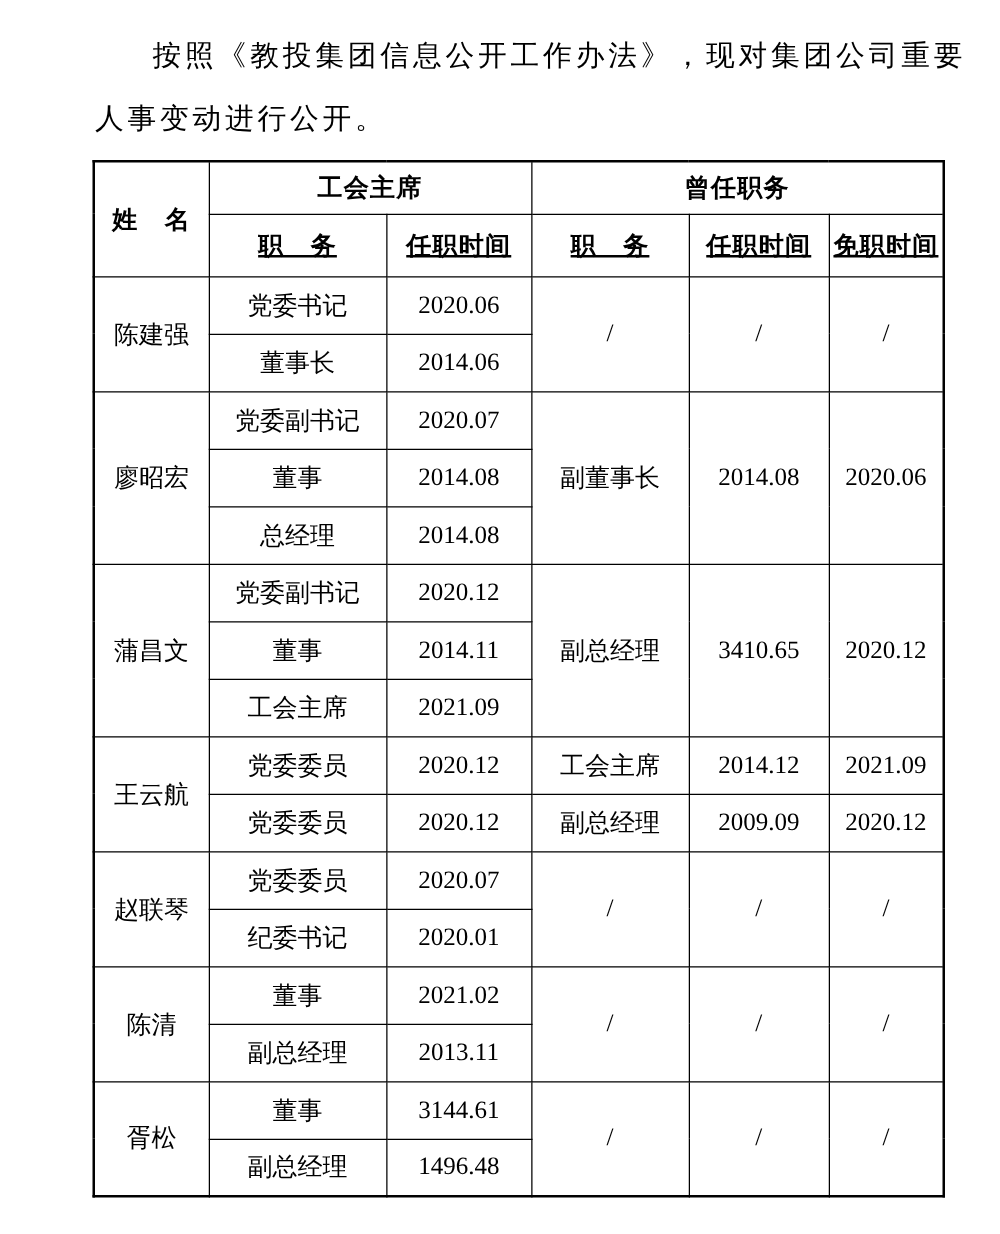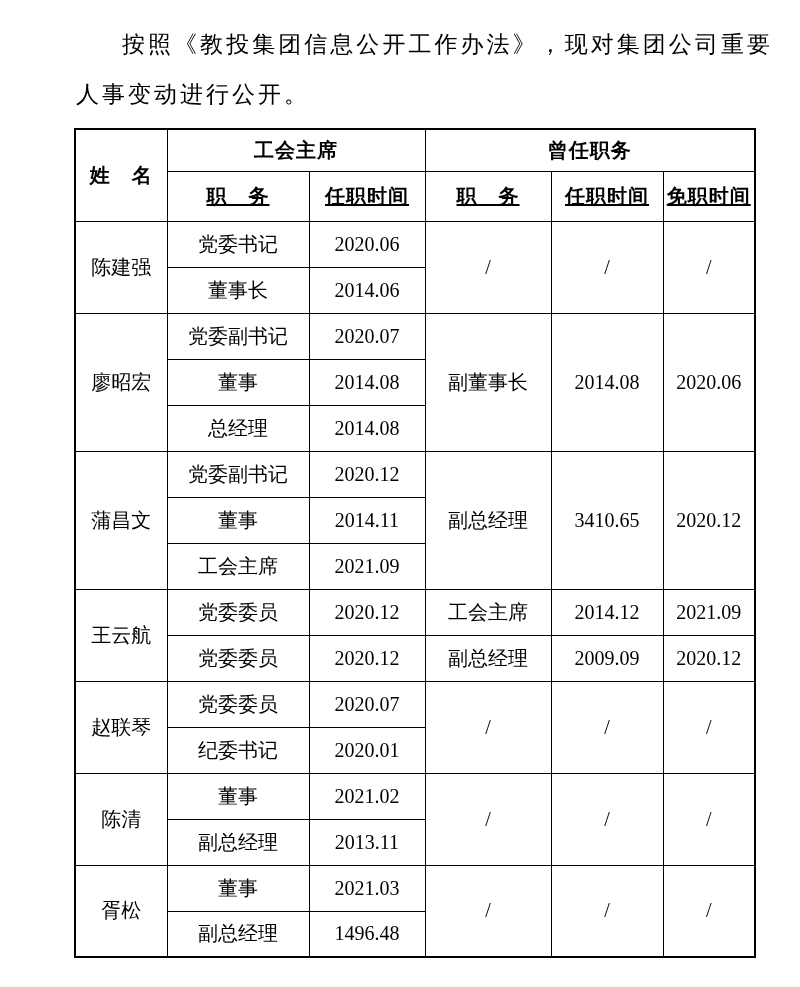--- a/index.html
+++ b/index.html
@@ -158,21 +158,21 @@
     <td rowspan="2">/</td>
   </tr>
   <tr class="dr">
     <td>副总经理</td>
     <td>2013.11</td>
   </tr>
 
   <tr class="dr">
     <td rowspan="2">胥松</td>
     <td>董事</td>
-    <td>2021.03</td>
+    <td>3144.61</td>
     <td rowspan="2">/</td>
     <td rowspan="2">/</td>
     <td rowspan="2">/</td>
   </tr>
   <tr class="dr">
     <td>副总经理</td>
     <td>1496.48</td>
   </tr>
 </tbody>
   </table>

